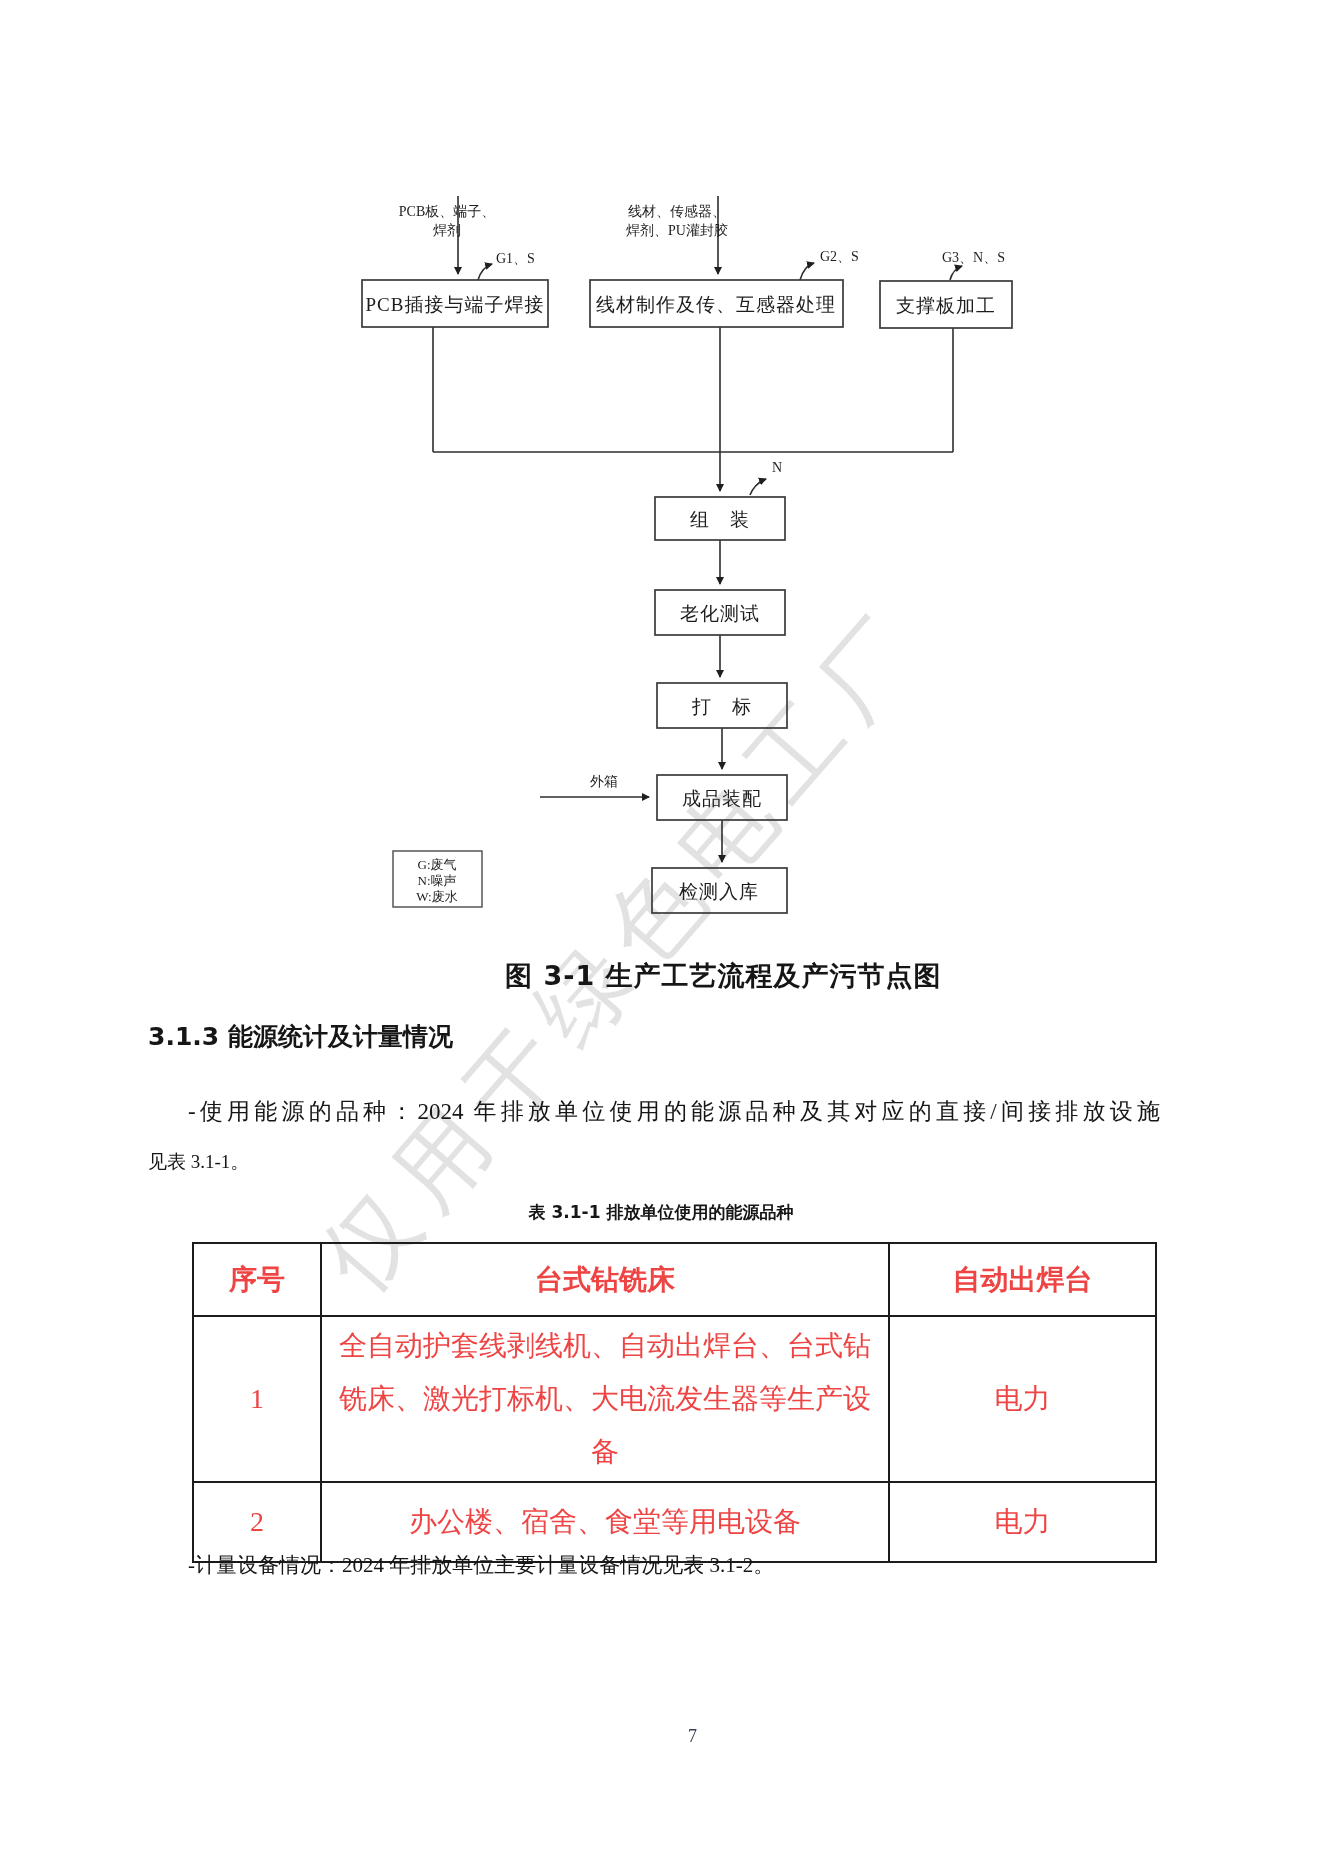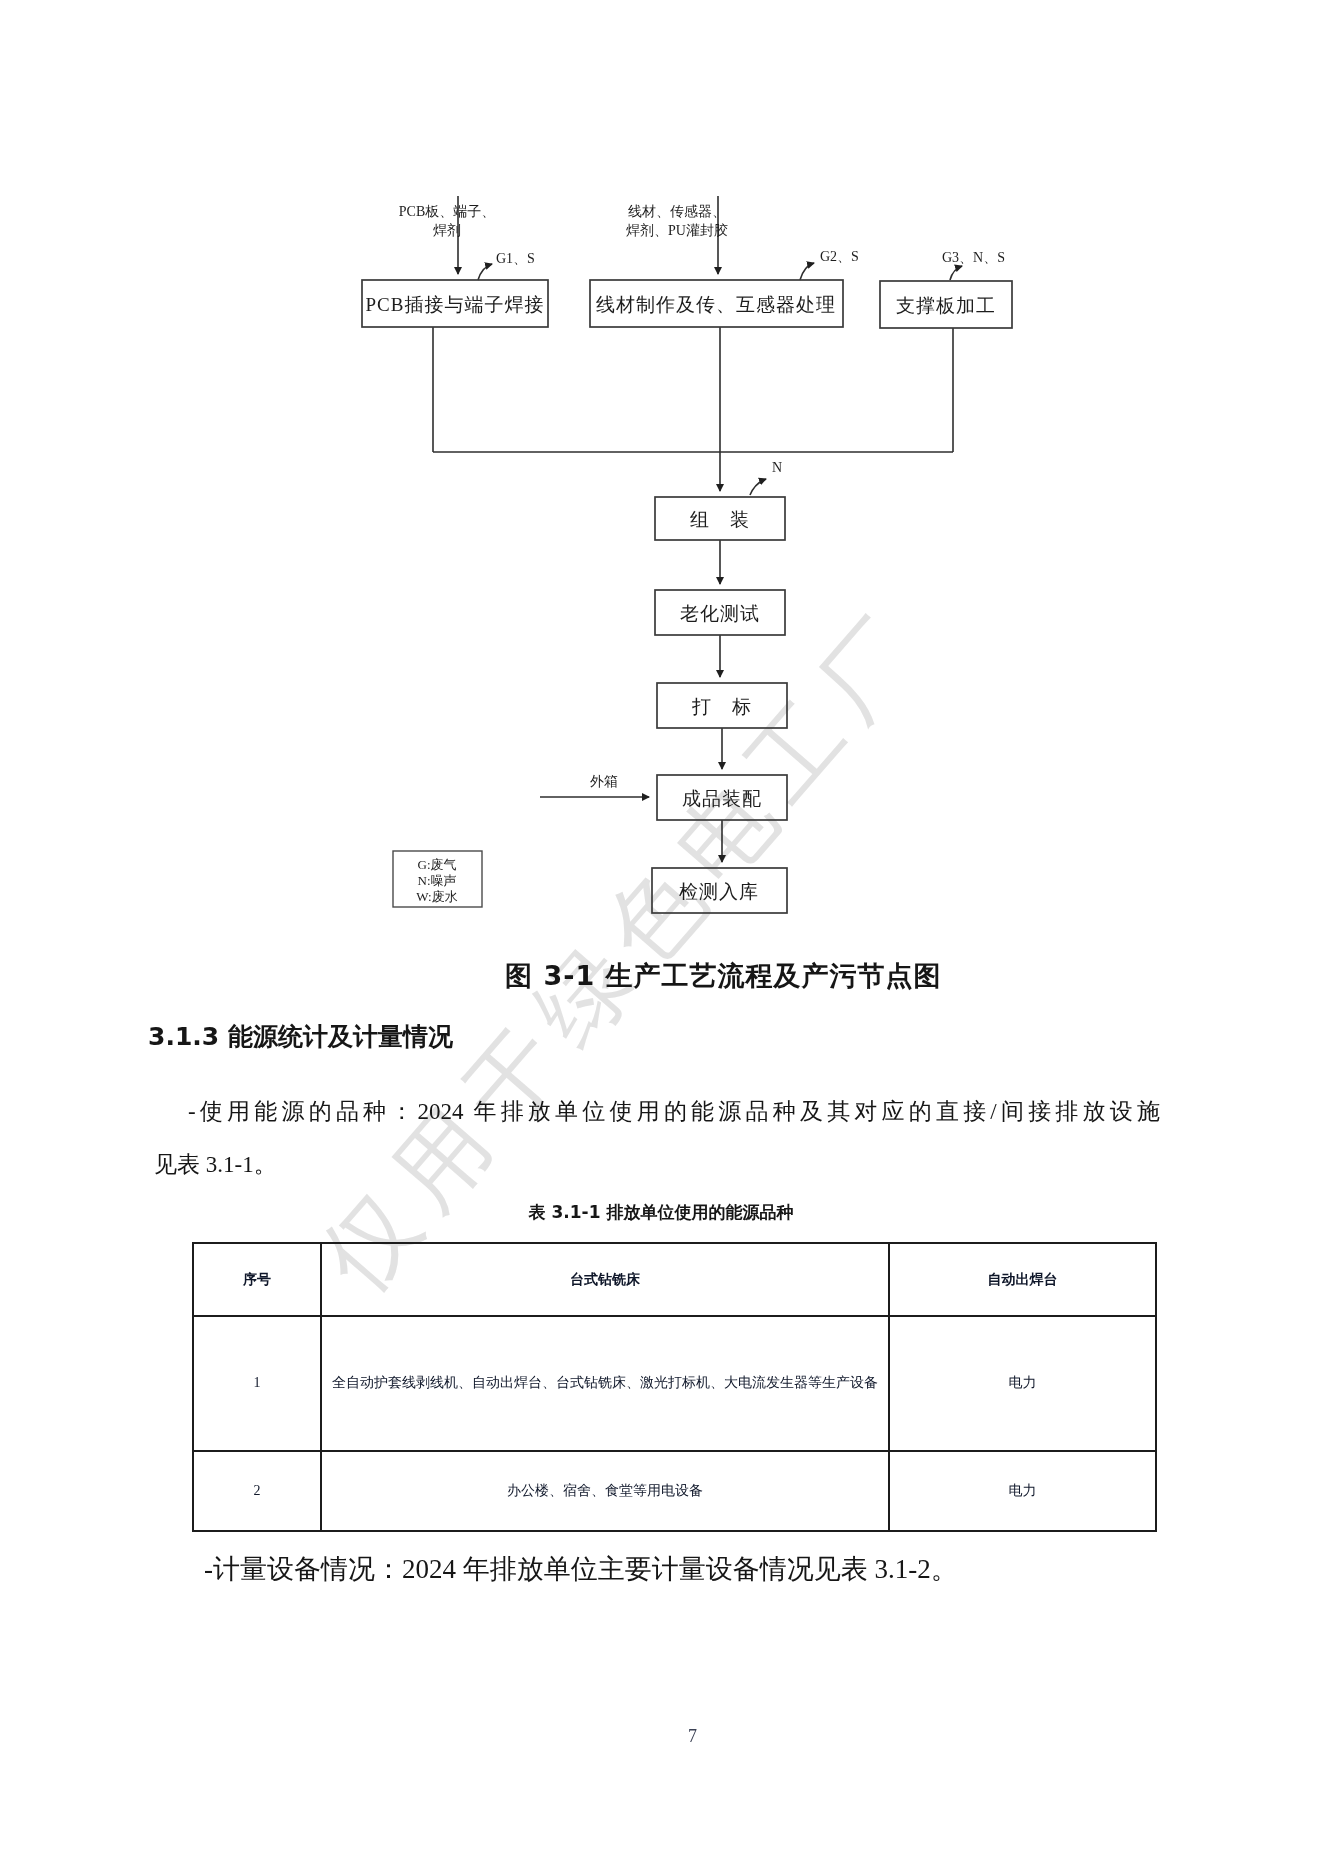--- a/index.html
+++ b/index.html
@@ -25,29 +25,29 @@
   svg.flow rect.node{fill:none;stroke:#3a3a3a;stroke-width:1.7;}
   svg.flow rect.legend{fill:none;stroke:#4a4a4a;stroke-width:1.4;}
   svg.flow line,svg.flow path.conn{stroke:#2e2e2e;stroke-width:1.6;fill:none;}
   
   .figcap{position:absolute;left:505px;top:958px;font-size:27px;font-weight:bold;
     font-family:"DejaVu Sans",sans-serif;letter-spacing:1px;}
   .h313{position:absolute;left:148px;top:1020px;font-size:25px;font-weight:bold;
     font-family:"DejaVu Sans",sans-serif;}
   .p1a{position:absolute;left:188px;top:1084px;width:972px;font-size:23px;
     text-align:justify;text-align-last:justify;margin-top:12px;}
-  .p1b{position:absolute;left:148px;top:1149px;font-size:23px;margin-left:6px;}
+  .p1b{position:absolute;left:148px;top:1149px;font-size:19px;}
   .tblcap{position:absolute;left:0;top:1201px;width:1322px;text-align:center;
     font-size:17px;font-weight:bold;font-family:"DejaVu Sans",sans-serif;}
-  .p2{position:absolute;left:188px;top:1551px;font-size:27px;margin-left:16px;}
+  .p2{position:absolute;left:188px;top:1551px;font-size:21px;}
   .pagenum{position:absolute;left:688px;top:1726px;font-size:18px;color:#3b4154;}
   
   table.energy{
     position:absolute;left:192px;top:1242px;width:963px;
-    border-collapse:collapse;table-layout:fixed;font-size:14px;color:#0f172a;
+    border-collapse:collapse;table-layout:fixed;font-size:28px;color:#ef4444;
   }
   table.energy td,table.energy th{
     border:2px solid #1c1c1c;text-align:center;vertical-align:middle;
     padding:2px 8px;font-weight:normal;background:transparent;line-height:1.9;
   }
   table.energy th{font-weight:bold;font-family:"DejaVu Sans",sans-serif;}
   tr.hrow{height:73px;} tr.r1{height:135px;} tr.r2{height:80px;}
 </style>
 </head>
 <body>

